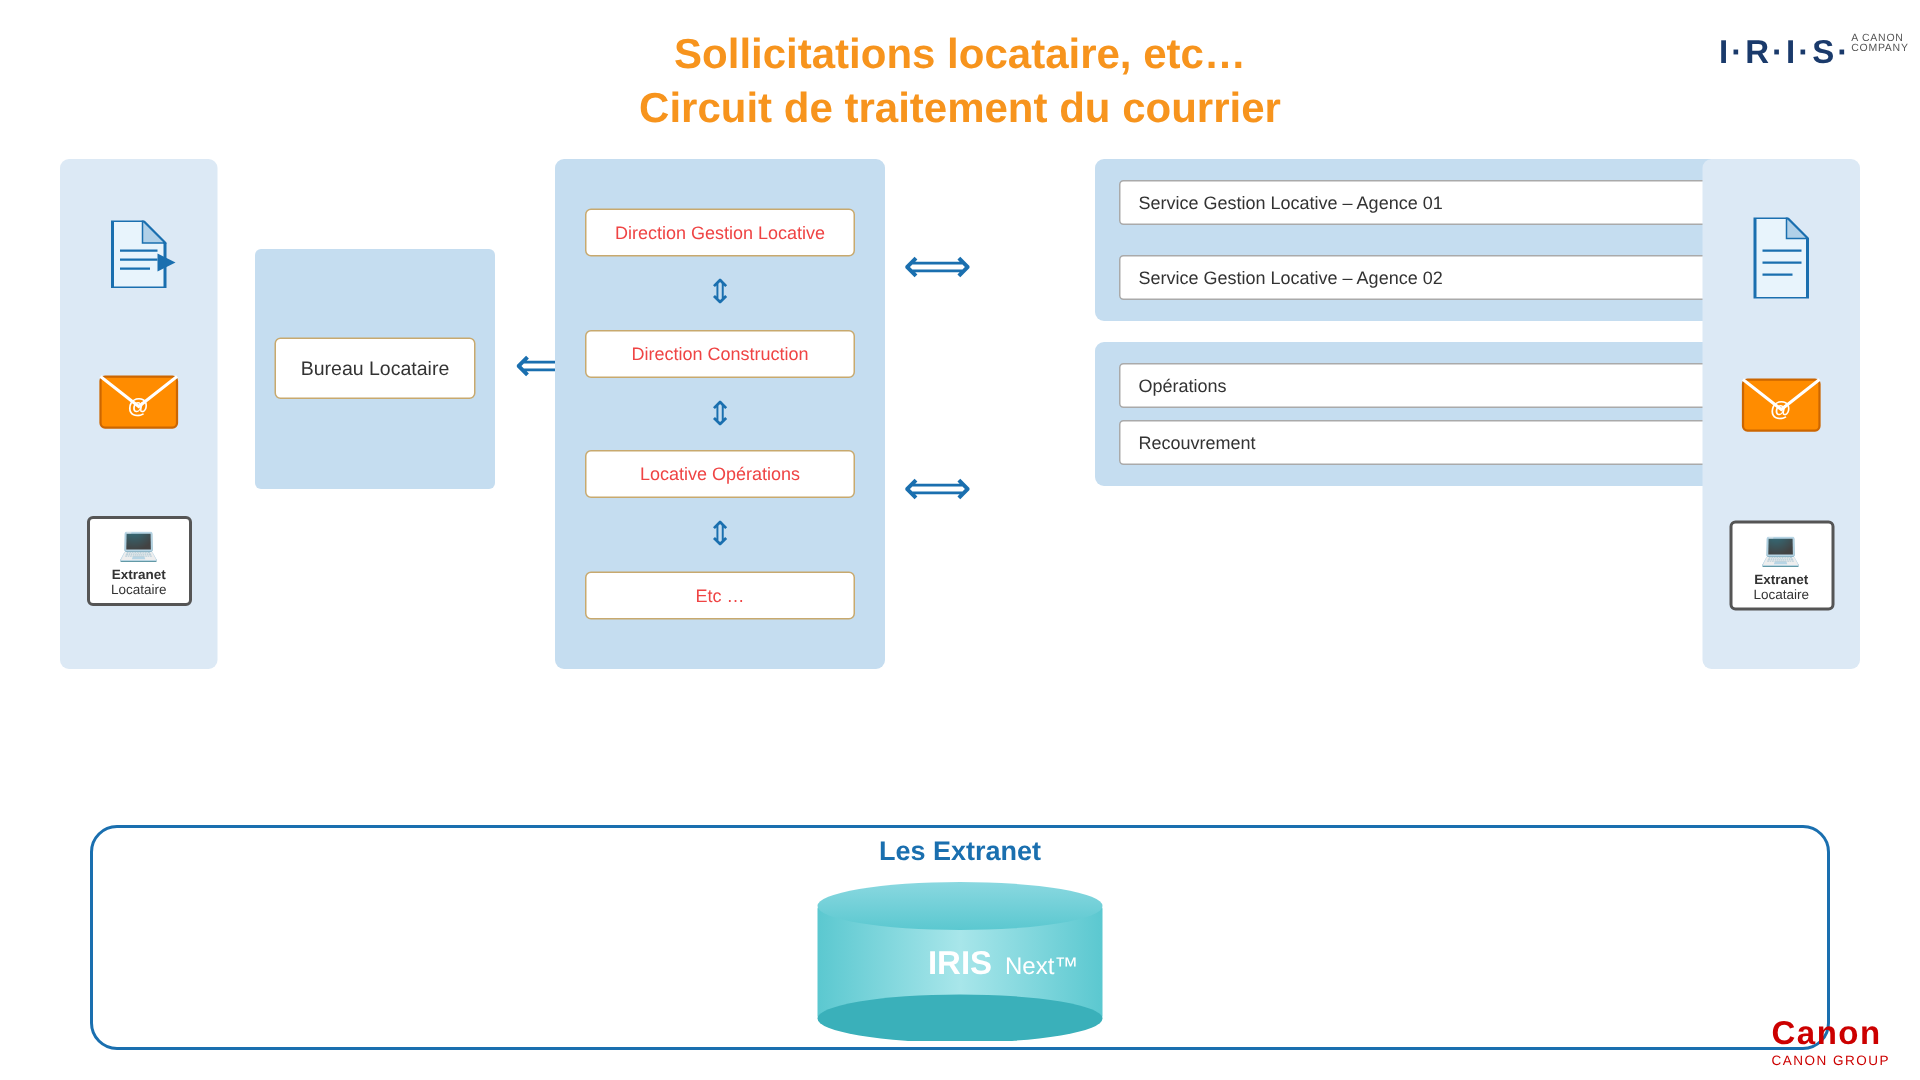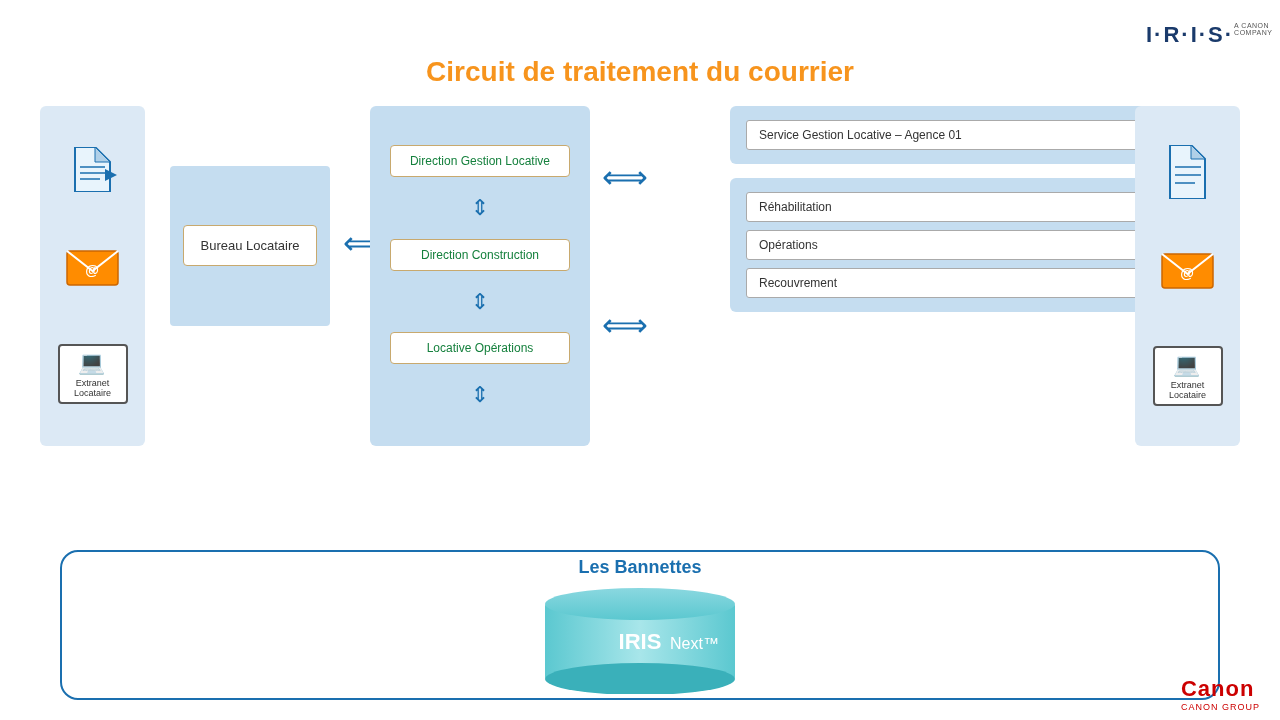--- a/index.html
+++ b/index.html
@@ -134,21 +134,21 @@
       justify-content: space-evenly;
       padding: 20px 10px;
     }
     .direction-box {
       background: white;
       border: 1.5px solid #c8a96e;
       border-radius: 4px;
       padding: 8px 12px;
       text-align: center;
       font-size: 12px;
-      color: #15803d;
+      color: #ef4444;
       width: 180px;
     }
     .arrow-updown {
       color: #1a6faf;
       font-size: 22px;
       line-height: 1;
     }
 
     
     .right-panels-area {
@@ -259,21 +259,21 @@
       border-radius: 4px;
       background: white;
       padding: 4px 6px;
       font-size: 8px;
       text-align: center;
       color: #333;
       width: 70px;
     }
     .icon-extranet-label {
       font-size: 9px;
-      font-weight: normal;
+      font-weight: bold;
       display: block;
     }
     .laptop-icon {
       font-size: 22px;
       display: block;
       margin-bottom: 2px;
     }
   </style>
 </head>
 <body>
@@ -289,21 +289,21 @@
     </svg>
     <div class="iris-text-block">
       <span class="iris-text-main">I·R·I·S·</span>
       <span class="iris-text-sub">A CANON COMPANY</span>
     </div>
   </div>
 </div>
 
 <div class="header">
   <h1>
-    <br>
+    <span>Sollicitations locataire, etc…</span><br>
     <span>Circuit de traitement du courrier</span>
   </h1>
 </div>
 
 <div class="diagram-area" style="margin-top: 5px;">
 
   <div class="left-sidebar">
 
     <svg width="55" height="45" viewBox="0 0 55 45">
       <polygon points="10,45 45,45 45,15 30,0 10,0" fill="#e8f4fc" stroke="#1a6faf" stroke-width="2"></polygon>
@@ -347,42 +347,45 @@
     </div>
     <div class="arrow-updown">⇕</div>
     <div class="direction-box">
       <span>Direction Construction</span>
     </div>
     <div class="arrow-updown">⇕</div>
     <div class="direction-box">
       <span>Locative Opérations</span>
     </div>
     <div class="arrow-updown">⇕</div>
+    <div class="direction-box">
+      <span>Etc …</span>
+    </div>
   </div>
 
   <div class="arrow-lr" style="left:562px; top:52px;">
     ⟺
   </div>
 
   <div class="arrow-lr" style="left:562px; top:200px;">
     ⟺
   </div>
 
   <div class="right-panels-area">
 
     <div class="service-panel-top">
       <div class="service-box">
         <span>Service Gestion Locative – Agence  01</span>
       </div>
+      <div class="service-box">
+        <span>Service Gestion Locative – Agence  02</span>
+      </div>
     </div>
 
     <div class="service-panel-bottom">
-      <div class="service-box">
-        <span>Réhabilitation</span>
-      </div>
       <div class="service-box">
         <span>Opérations</span>
       </div>
       <div class="service-box">
         <span>Recouvrement</span>
       </div>
     </div>
   </div>
 
   <div class="right-sidebar">
@@ -407,21 +410,21 @@
       <span class="laptop-icon">💻</span>
       <span class="icon-extranet-label">Extranet</span>
       <span style="font-size:9px;">Locataire</span>
     </div>
   </div>
 
 </div>
 
 <div class="bannettes-section">
   <div class="cylinder-wrapper">
-    <div class="cylinder-label">Les Bannettes</div>
+    <div class="cylinder-label">Les Extranet</div>
 
     <div class="cylinder">
       <svg viewBox="0 0 200 110" xmlns="http://www.w3.org/2000/svg">
         <defs>
           <linearGradient id="cylGrad" x1="0%" y1="0%" x2="100%" y2="0%">
             <stop offset="0%" style="stop-color:#5bc8d0;stop-opacity:1"></stop>
             <stop offset="50%" style="stop-color:#a8e6ea;stop-opacity:1"></stop>
             <stop offset="100%" style="stop-color:#5bc8d0;stop-opacity:1"></stop>
           </linearGradient>
           <linearGradient id="topEllipseGrad" x1="0%" y1="0%" x2="0%" y2="100%">

